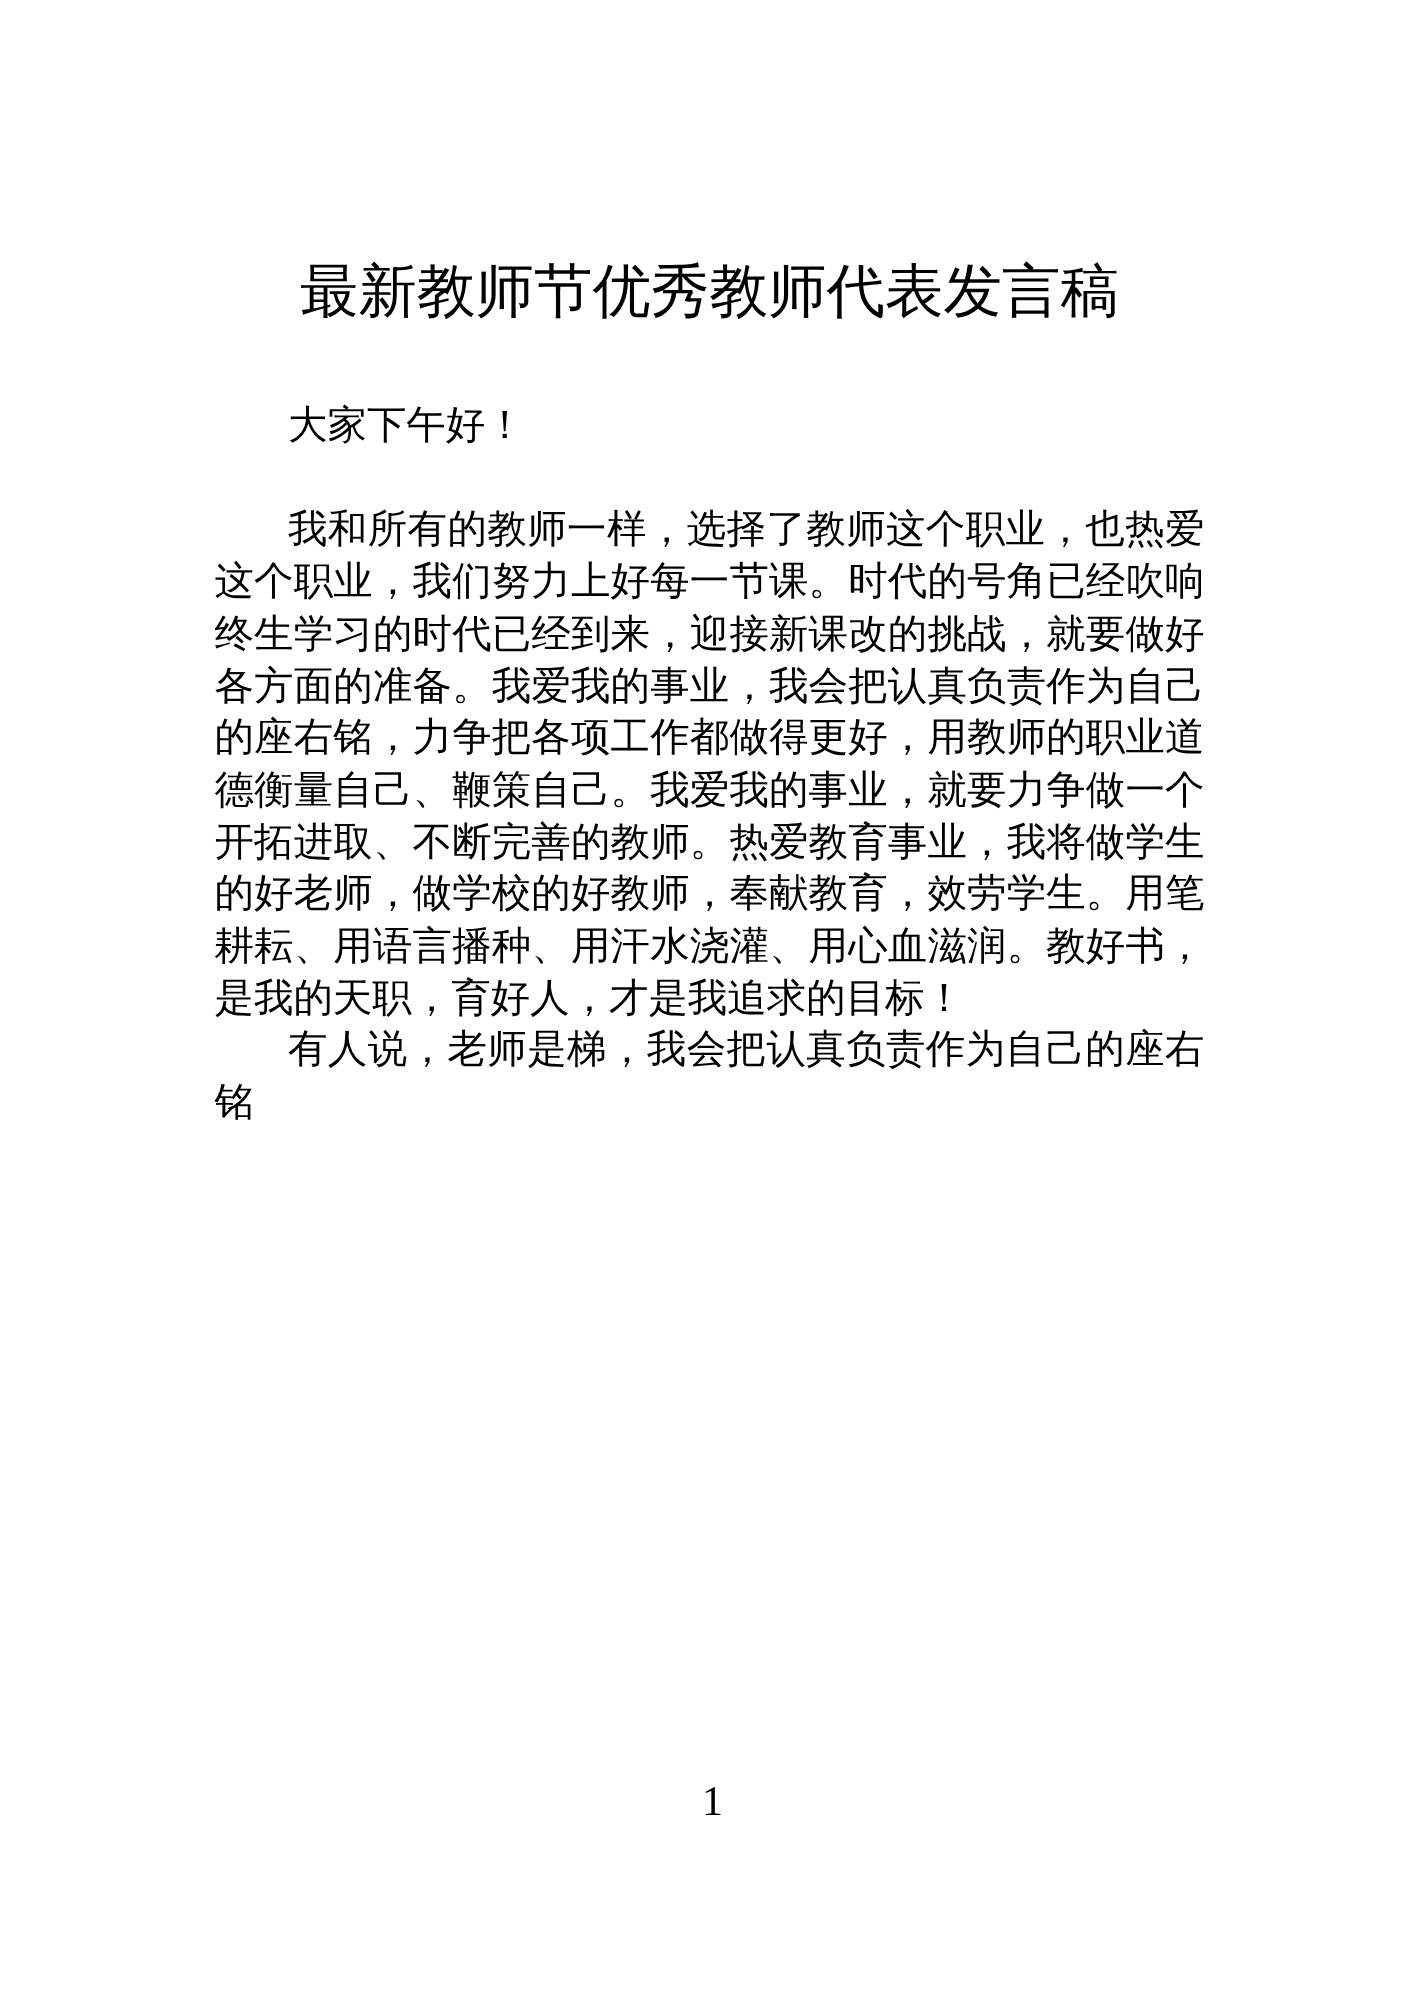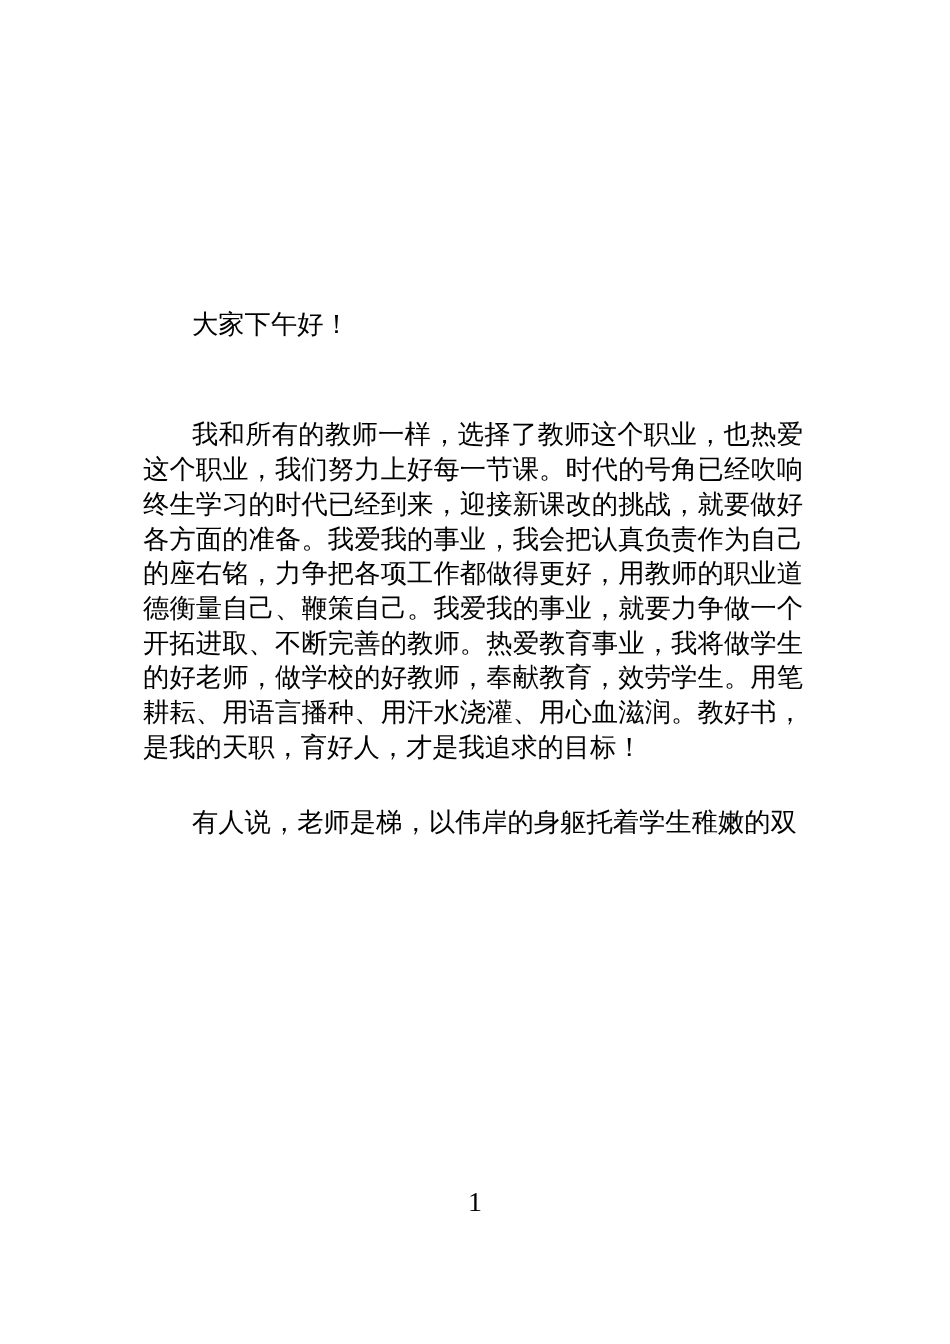--- a/index.html
+++ b/index.html
@@ -38,43 +38,43 @@
     line-height: 34.7px;
     text-align: justify;
     word-break: normal;
   }
   .doc-body p {
     margin: 0;
     padding: 0;
   }
   .doc-body p.indent {
     text-indent: 49px;
-    margin-top: 41px;
   }
   .doc-body p.blank {
     height: 34.7px;
   }
   .page-number {
     position: absolute;
     top: 1185px;
     left: 0;
     width: 950px;
     text-align: center;
     font-family: "Liberation Serif", serif;
     font-size: 28px;
     line-height: 34px;
     color: #000000;
   }
 </style>
 </head>
 <body>
 
 <div class="page">
+  <h1 class="doc-title">最新教师节优秀教师代表发言稿</h1>
 
   <div class="doc-body">
       <p class="indent">大家下午好！</p>
       <p class=" blank"></p>
       <p class="indent">我和所有的教师一样，选择了教师这个职业，也热爱这个职业，我们努力上好每一节课。时代的号角已经吹响终生学习的时代已经到来，迎接新课改的挑战，就要做好各方面的准备。我爱我的事业，我会把认真负责作为自己的座右铭，力争把各项工作都做得更好，用教师的职业道德衡量自己、鞭策自己。我爱我的事业，就要力争做一个开拓进取、不断完善的教师。热爱教育事业，我将做学生的好老师，做学校的好教师，奉献教育，效劳学生。用笔耕耘、用语言播种、用汗水浇灌、用心血滋润。教好书，是我的天职，育好人，才是我追求的目标！</p>
-      <p class="indent">有人说，老师是梯，以伟岸的身躯托着学生稚嫩的双</p>
+      <p class="indent">有人说，老师是梯，我会把认真负责作为自己的座右铭</p>
     </div>
 
   <div class="page-number">1</div>
 </div>
 
 </body></html>

